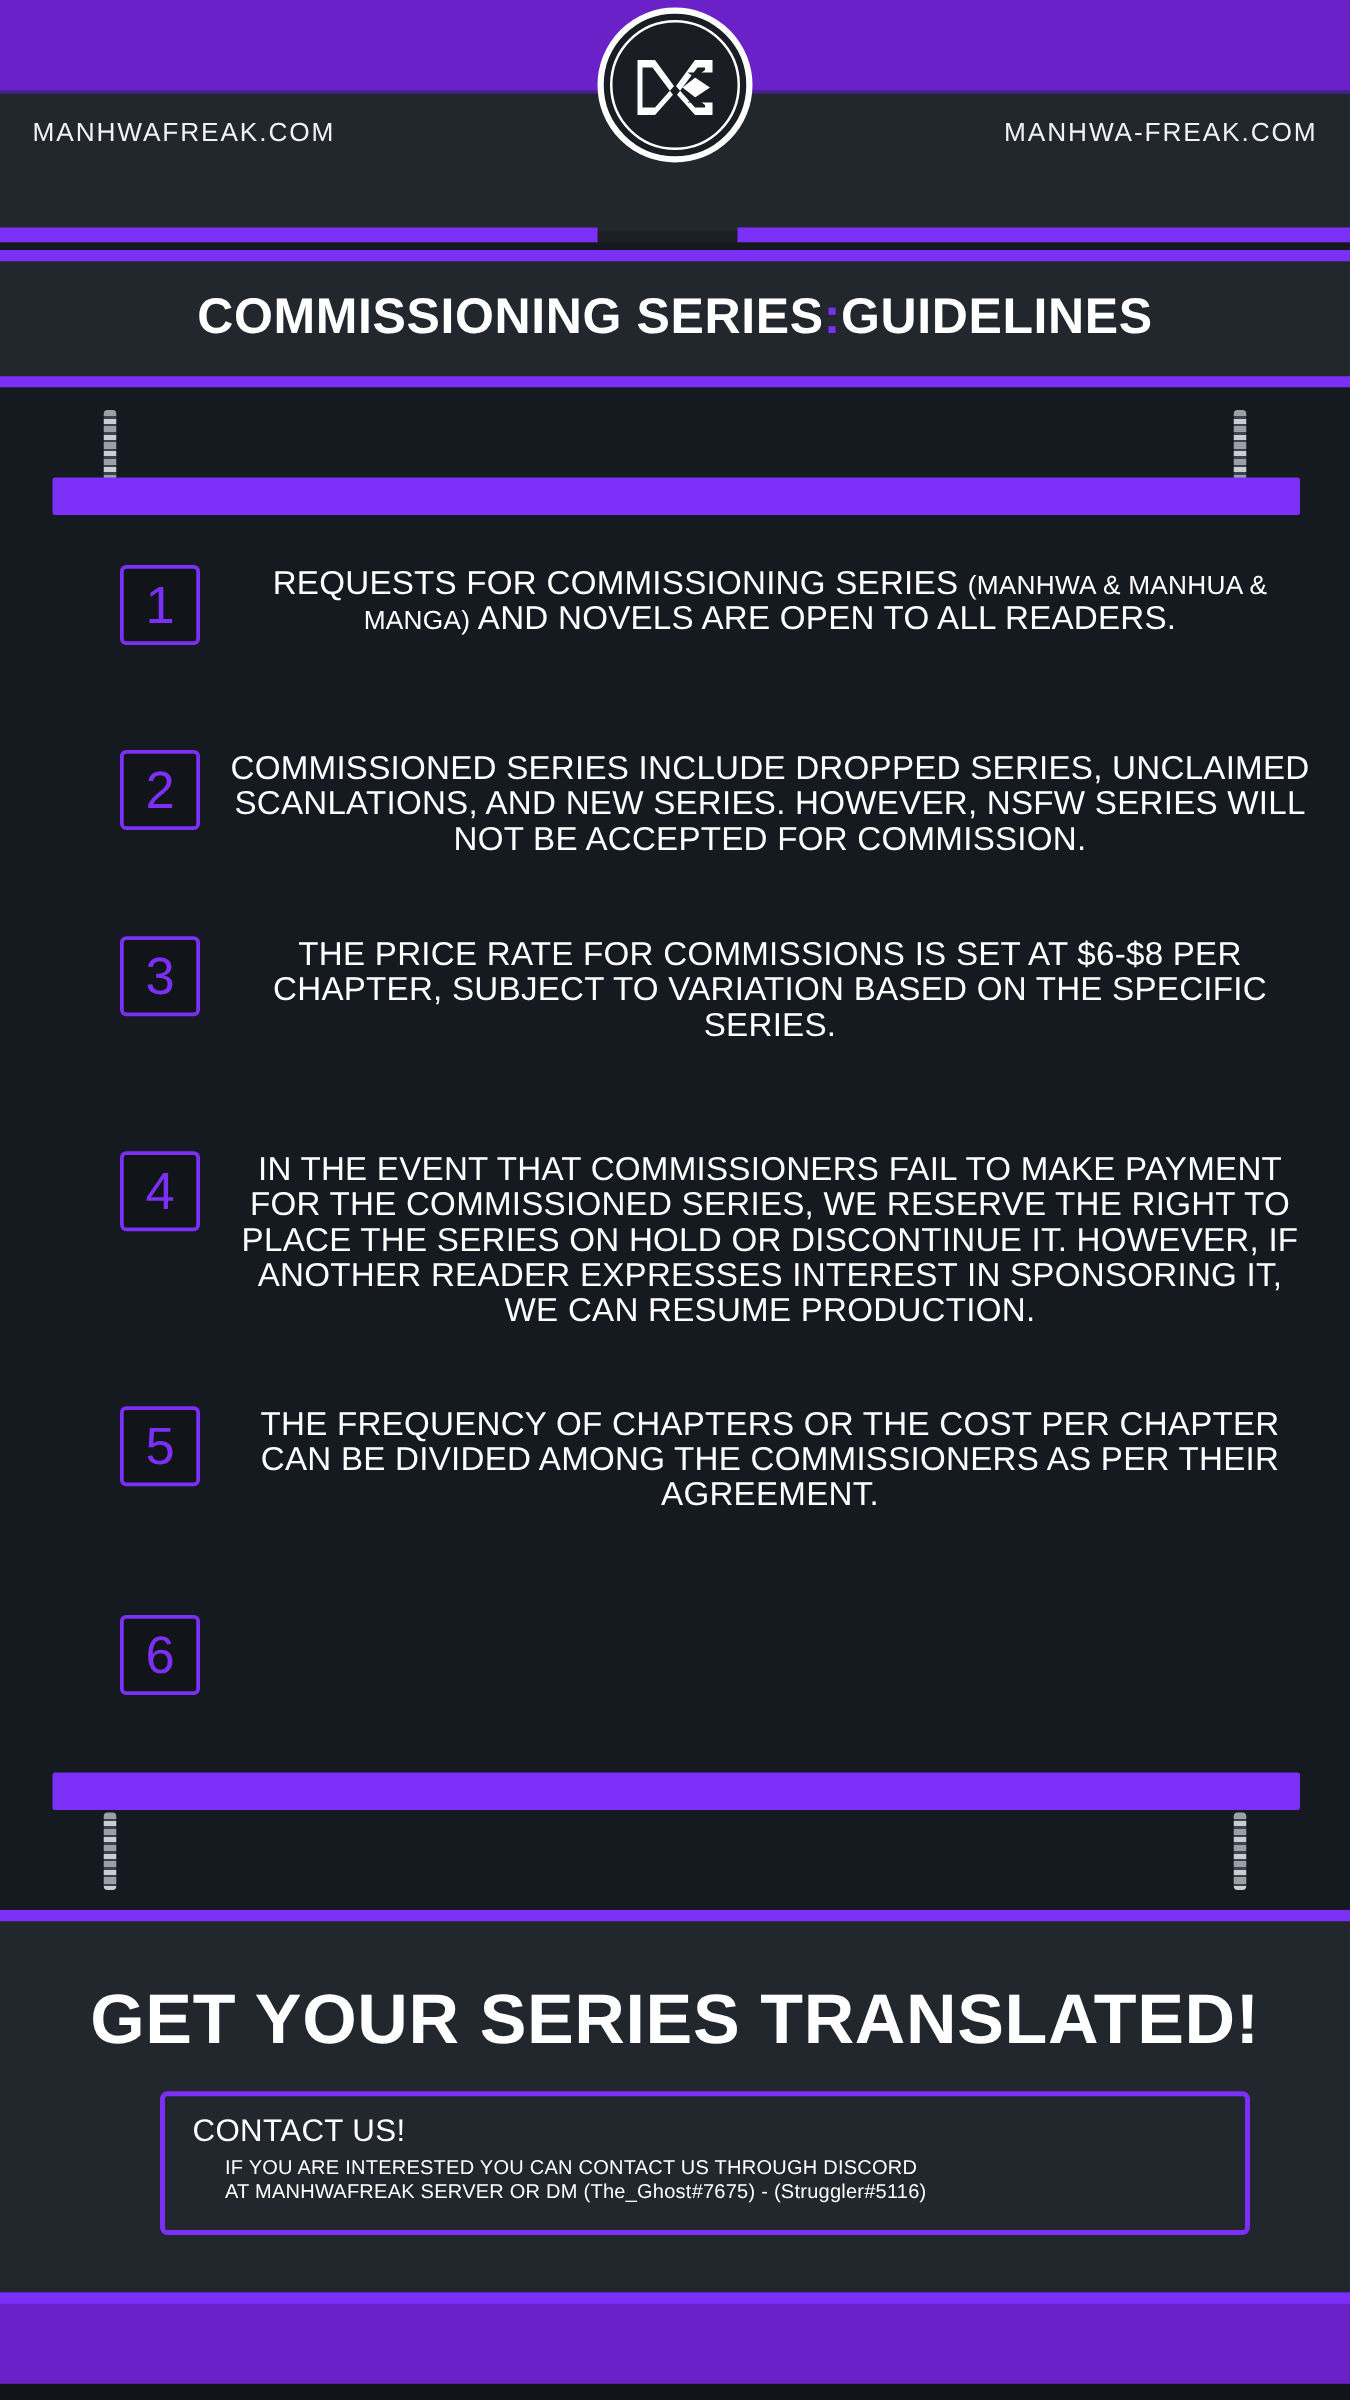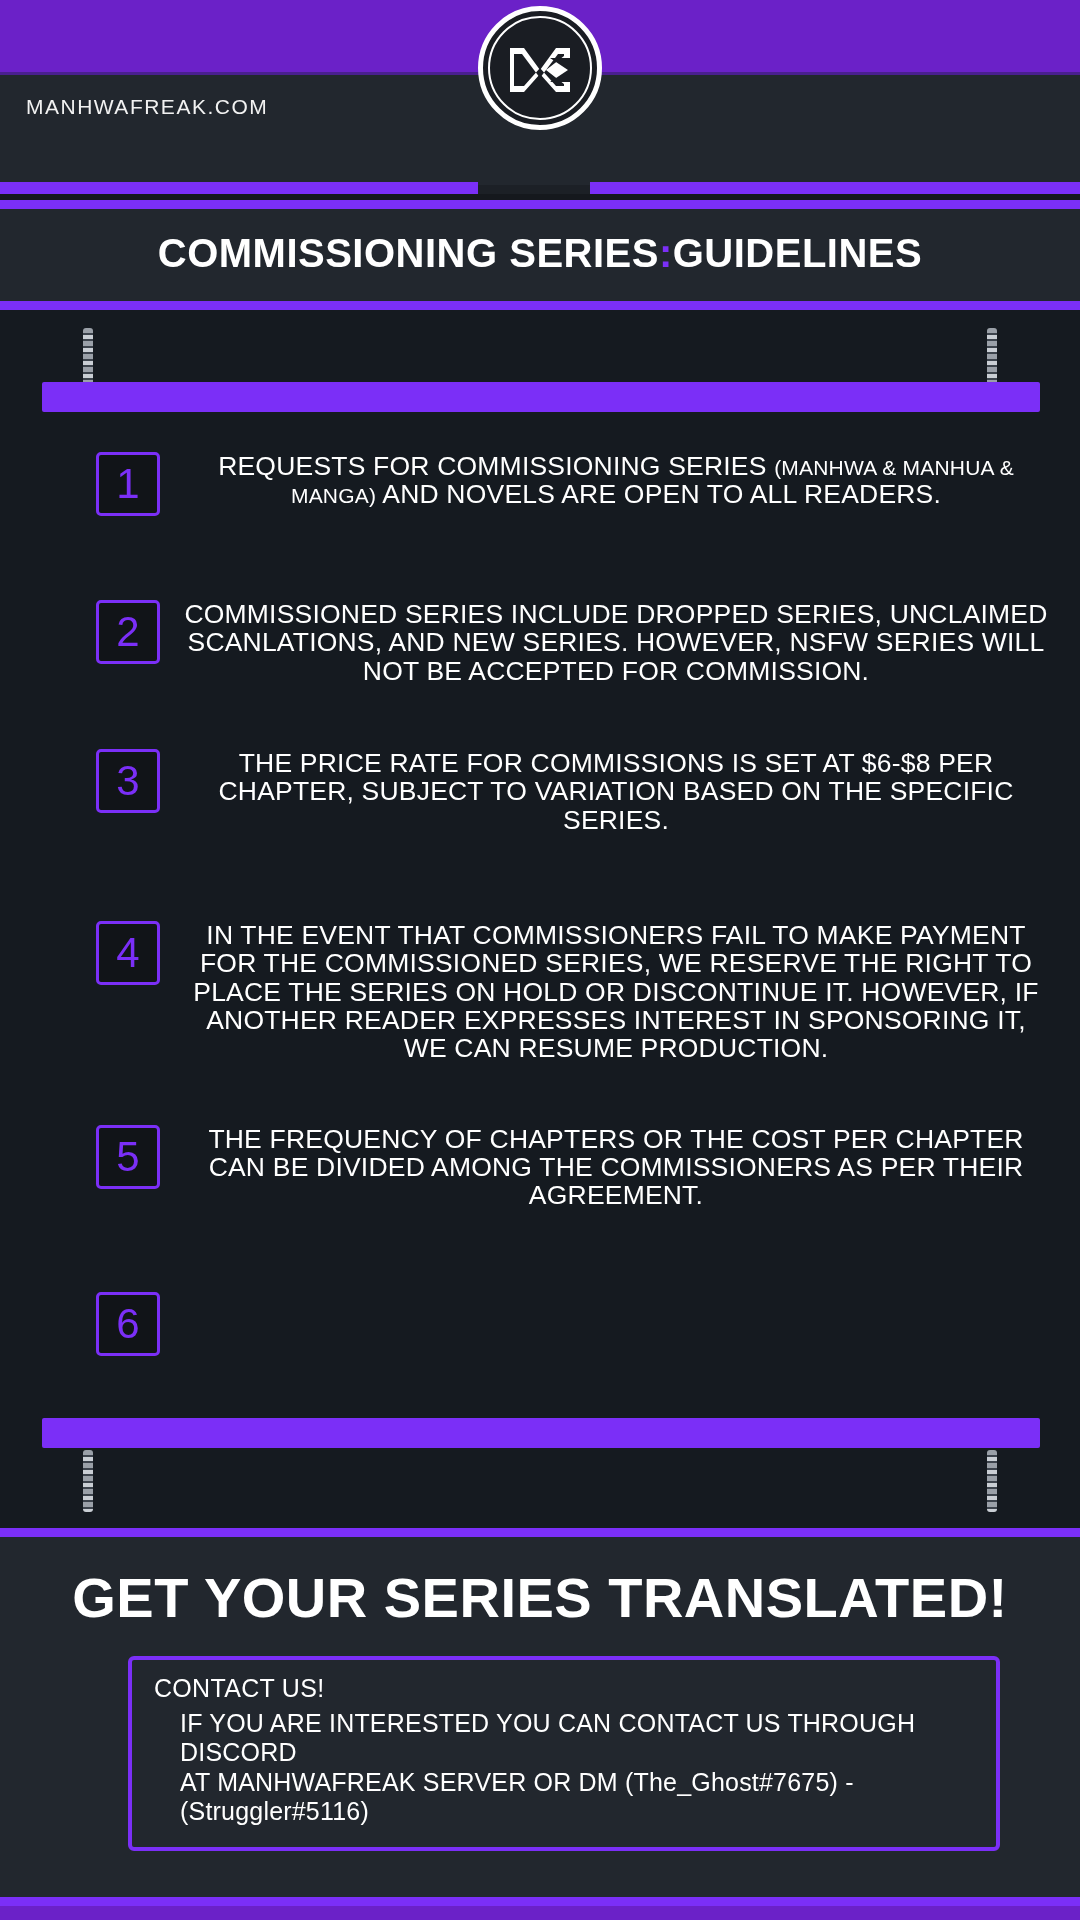--- a/index.html
+++ b/index.html
@@ -198,38 +198,38 @@
   .footer-section {
     position: relative;
     background: #22272e;
     border-top: 9px solid #7b2ff7;
     padding-bottom: 0px;
   }
   .get-translated {
     text-align: center;
     font-size: 56px;
     font-weight: bold;
-    padding-top: 28px;
+    padding-top: 45px;
     padding-bottom: 26px;
     letter-spacing: 0.5px;
   }
   .contact-box {
     margin: 0 80px 0 128px;
     border: 4px solid #7b2ff7;
     border-radius: 6px;
     padding: 14px 18px 20px 22px;
     background: #22272e;
   }
   .contact-title {
     font-size: 25px;
     letter-spacing: 0.3px;
     margin-bottom: 6px;
   }
   .contact-body {
-    font-size: 25px;
+    font-size: 16px;
     line-height: 1.18;
     padding-left: 26px;
     letter-spacing: 0.2px;
   }
   .footer-spacer { height: 46px; }
 
   .bottom-bar {
     background: #6b21c8;
     border-top: 9px solid #7b2ff7;
     height: 64px;
@@ -243,20 +243,21 @@
 <body>
 
 <div class="header">
   <div class="header-purple-top"></div>
   <div class="header-dark-band"></div>
   <div class="header-underline-left"></div>
   <div class="header-underline-right"></div>
   <div class="header-bottom-fill"></div>
 
   <div class="site-left">MANHWAFREAK.COM</div>
+  <div class="site-right">MANHWA-FREAK.COM</div>
 
   <div class="logo-wrap">
     <div class="logo-outer">
       <div class="logo-inner">
         <svg width="72" height="56" viewBox="0 0 72 56">
           <path d="M6 52 L6 8 L20 8 L36 30 L52 8 L66 8 L66 18 L46 18 L64 30 L46 42 L66 42 L66 52 L52 52 L36 34 L20 52 Z" fill="#ffffff"></path>
           <path d="M10 46 L10 14 L18 14 L36 38 L54 14 L60 14 L60 16 L42 30 L60 44 L60 46 L52 46 L36 28 L20 46 Z" fill="#1a1d23"></path>
         </svg>
       </div>
     </div>

